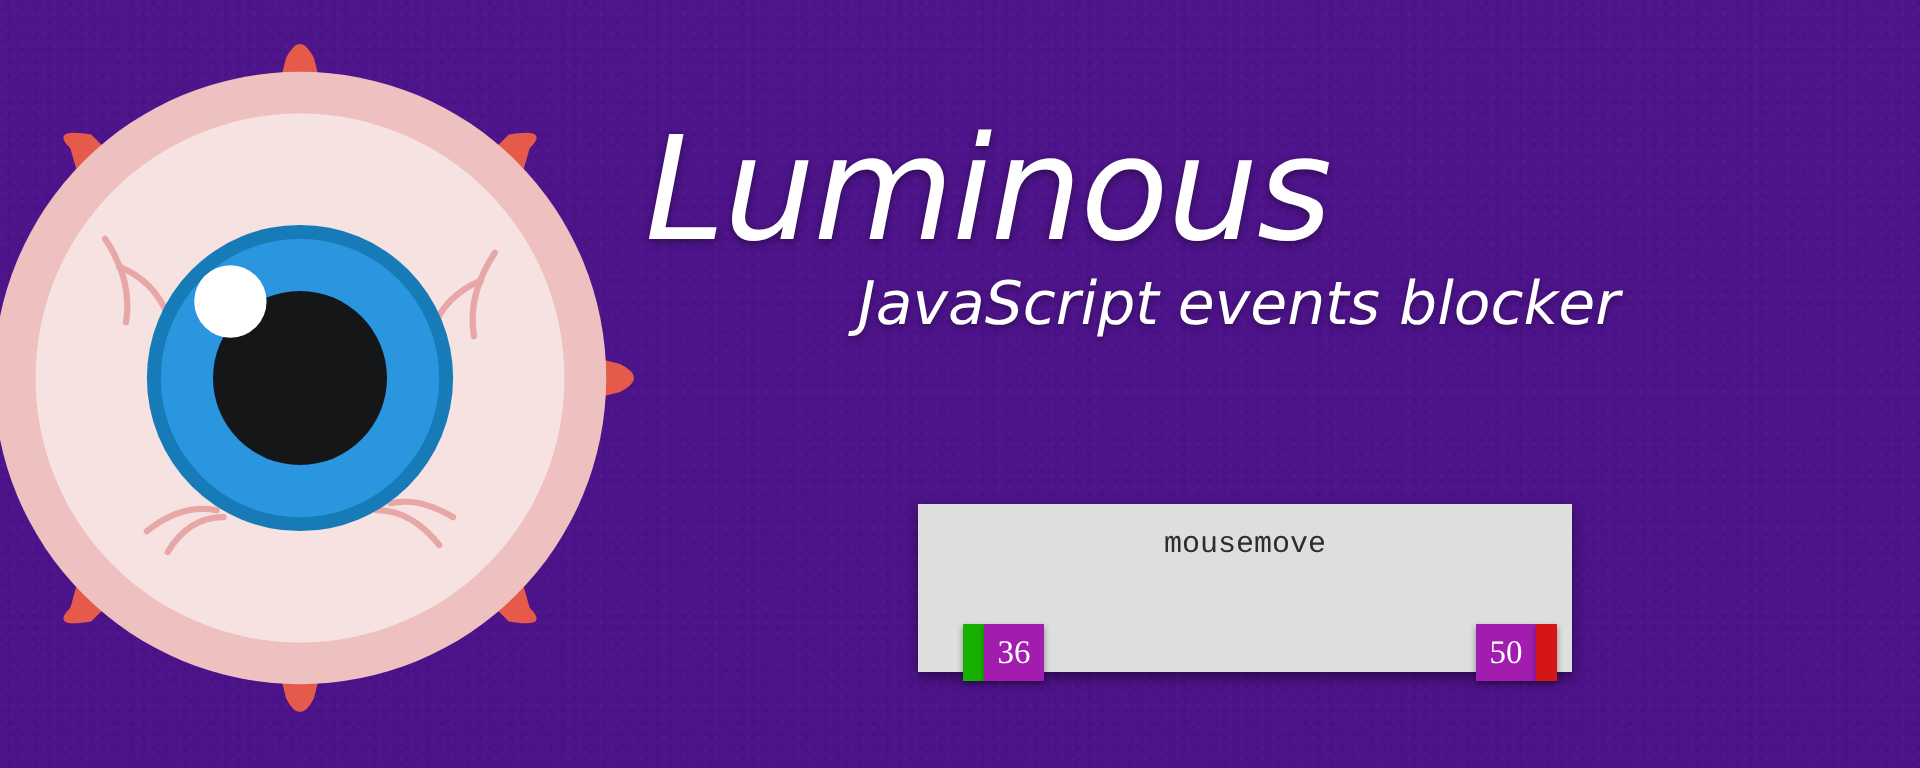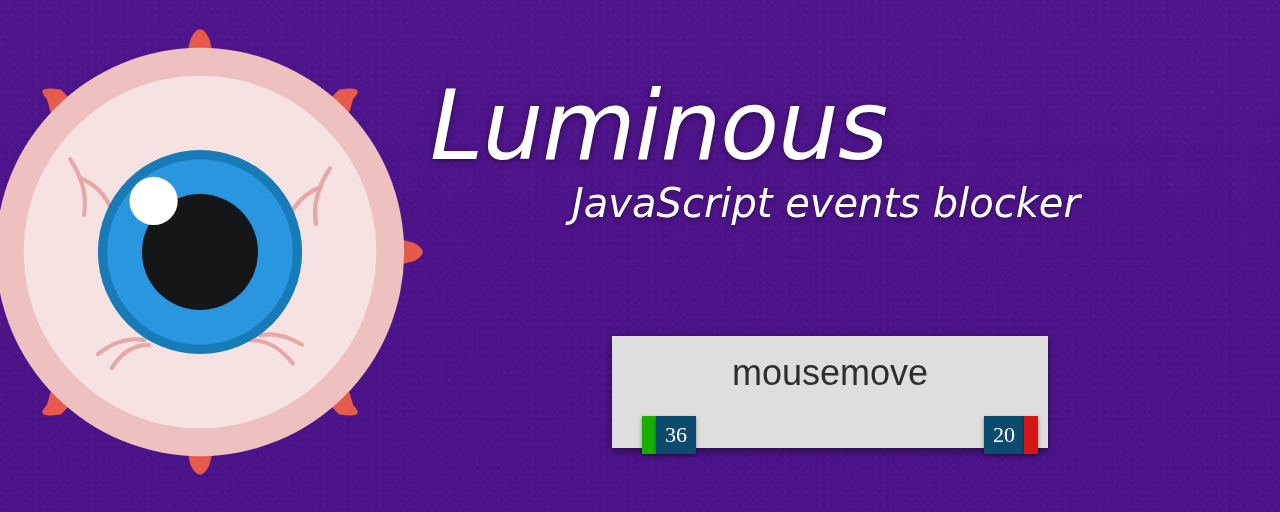--- a/index.html
+++ b/index.html
@@ -57,31 +57,31 @@
     position: absolute;
     left: 612px;
     top: 336px;
     width: 436px;
     height: 112px;
     background: #dedede;
     box-shadow: 0 3px 8px rgba(0,0,0,0.45);
   }
   .event-name {
     text-align: center;
-    font-family: Liberation Sans, sans-serif;
-    font-size: 36px;
+    font-family: Liberation Mono, monospace;
+    font-size: 20px;
     color: #2e2e2e;
     padding-top: 16px;
   }
   .badge {
     position: absolute;
     bottom: -6px;
     width: 40px;
     height: 38px;
-    background: #0c4a6e;
+    background: #a21caf;
     color: #fff;
     font-family: Georgia, serif;
     font-size: 22px;
     line-height: 38px;
     text-align: center;
     box-shadow: 0 2px 4px rgba(0,0,0,0.4);
   }
   .badge-left  { left: 44px; }
   .badge-right { right: 24px; }
   .tick {
@@ -150,17 +150,17 @@
     <div class="title">Luminous</div>
   </div>
   <div class="subtitle">JavaScript events blocker</div>
 
   <div class="event-panel">
     <div class="event-name">mousemove</div>
 
     <div class="tick tick-green"></div>
     <div class="badge badge-left">36</div>
 
-    <div class="badge badge-right">20</div>
+    <div class="badge badge-right">50</div>
     <div class="tick tick-red"></div>
   </div>
 
 </div>
 
 </body></html>

